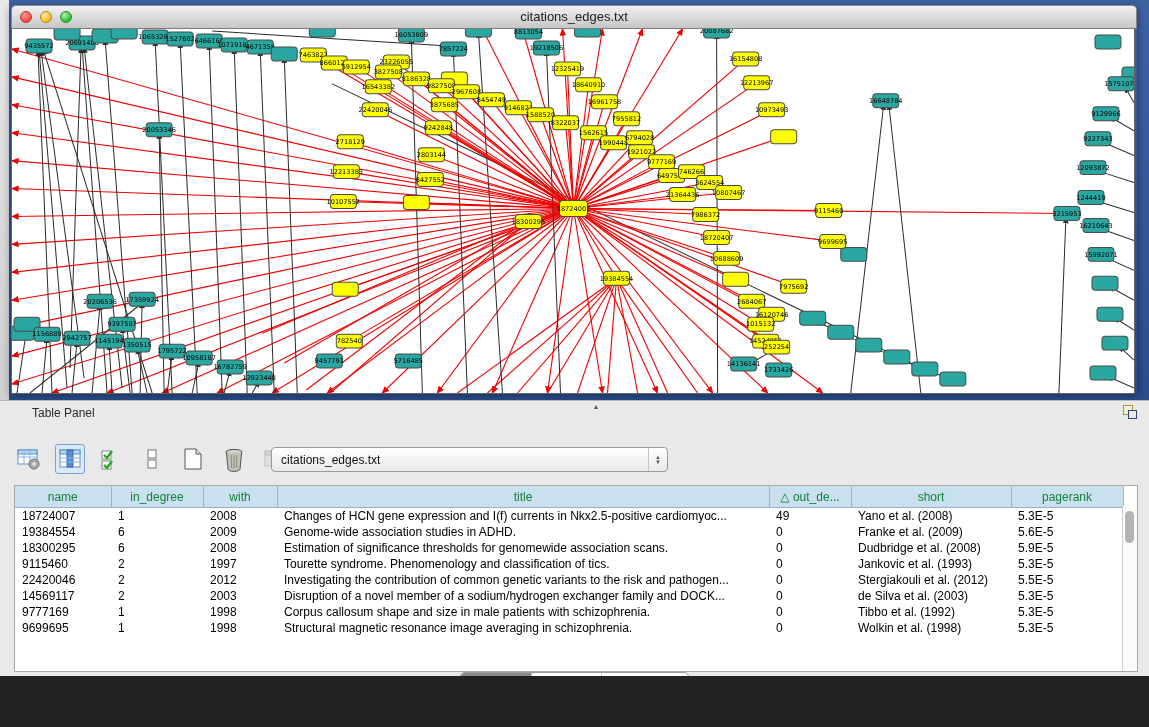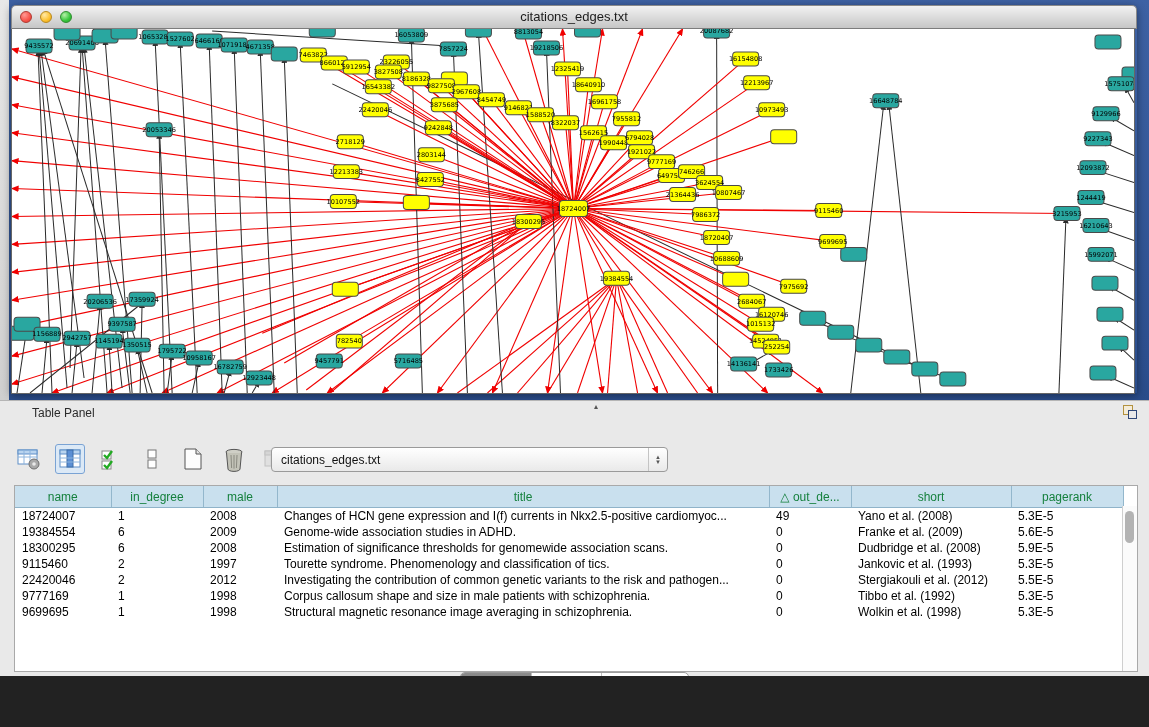--- a/index.html
+++ b/index.html
@@ -557,21 +557,21 @@
             <col>
             <col>
             <col>
             <col>
             <col>
           </colgroup>
         <thead>
             <tr id="thead-row">
               <th>name</th>
               <th>in_degree</th>
-              <th>male</th>
+              <th>with</th>
               <th>title</th>
               <th>△ out_de...</th>
               <th>short</th>
               <th>pagerank</th>
             </tr>
           </thead>
         <tbody id="tbody-rows">
             <tr>
               <td>18724007</td>
               <td>1</td>
@@ -611,20 +611,29 @@
             <tr>
               <td>22420046</td>
               <td>2</td>
               <td>2012</td>
               <td>Investigating the contribution of common genetic variants to the risk and pathogen...</td>
               <td>0</td>
               <td>Stergiakouli et al. (2012)</td>
               <td>5.5E-5</td>
             </tr>
             <tr>
+              <td>14569117</td>
+              <td>2</td>
+              <td>2003</td>
+              <td>Disruption of a novel member of a sodium/hydrogen exchanger family and DOCK...</td>
+              <td>0</td>
+              <td>de Silva et al. (2003)</td>
+              <td>5.3E-5</td>
+            </tr>
+            <tr>
               <td>9777169</td>
               <td>1</td>
               <td>1998</td>
               <td>Corpus callosum shape and size in male patients with schizophrenia.</td>
               <td>0</td>
               <td>Tibbo et al. (1992)</td>
               <td>5.3E-5</td>
             </tr>
             <tr>
               <td>9699695</td>

